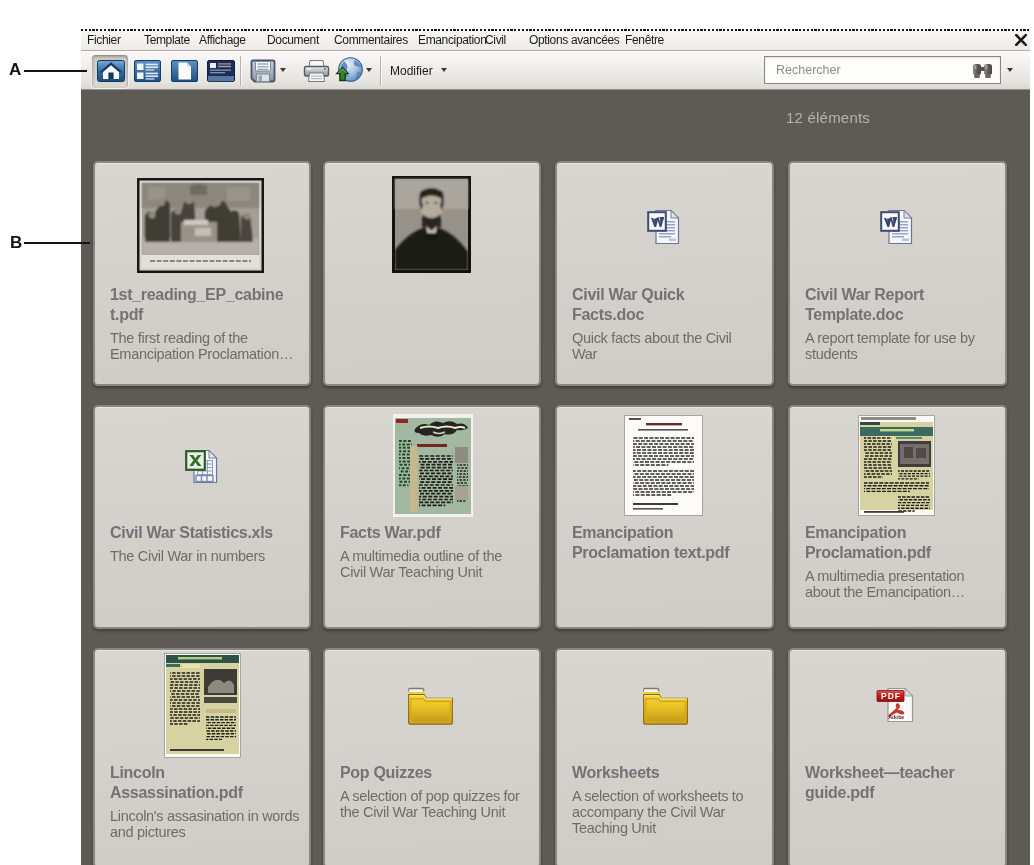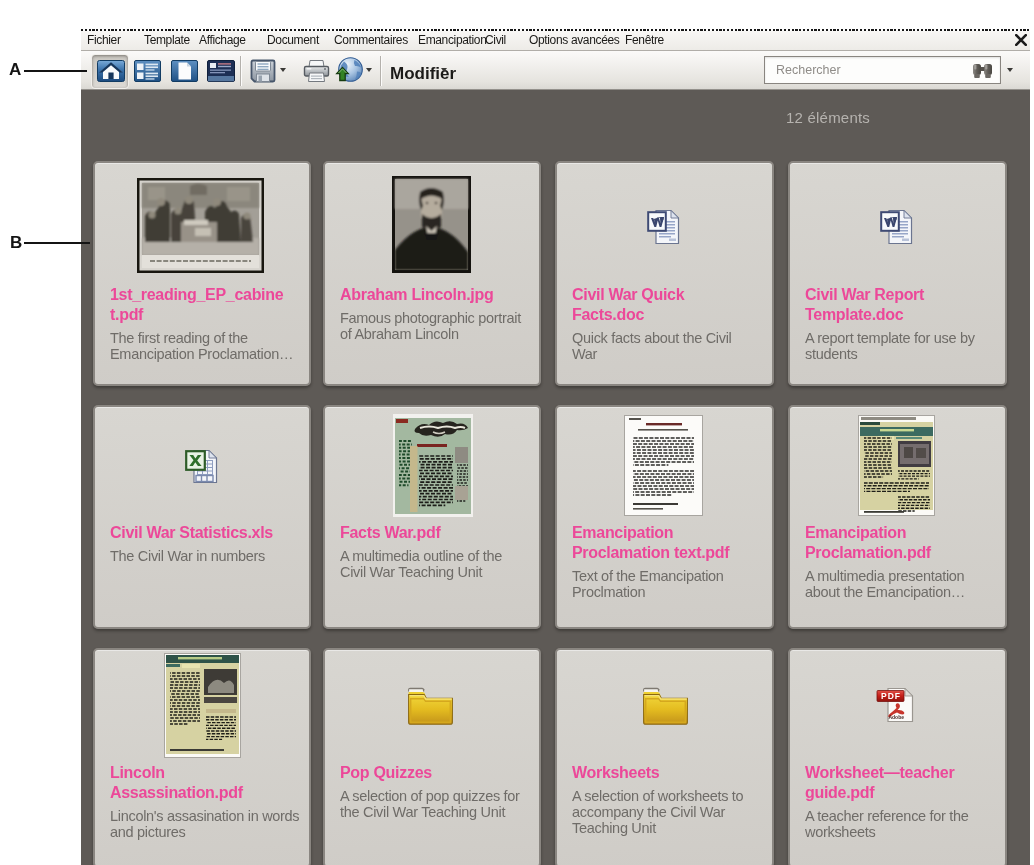--- a/index.html
+++ b/index.html
@@ -14,33 +14,33 @@
 .mi { position:absolute; top:2px; font-size:12px; color:#1b1a18; letter-spacing:-0.35px; }
 #toolbar { position:absolute; left:80px; top:31px; width:949px; height:39px;
   background:linear-gradient(#fbfaf9,#e6e4df 80%,#dbd9d4); border-bottom:1px solid #94918c; }
 #content { position:absolute; left:80px; top:70px; width:949px; height:786px;
   background:#5e5a56; }
 #count { position:absolute; top:89px; right:19px; font-size:15px; color:#b6b3af; letter-spacing:0.2px; }
 .card { position:absolute; background:linear-gradient(178deg,#d8d6d1,#cfccc7);
   border:2px solid #8a8681; border-radius:5px;
   box-shadow:0 2px 3px rgba(20,18,16,0.4), inset 0 1px 0 rgba(255,255,255,0.45); }
 .th { position:absolute; line-height:0; }
-.t { position:absolute; font-size:16px; font-weight:bold; color:#ec4899; line-height:20px; letter-spacing:-0.3px; white-space:nowrap; }
+.t { position:absolute; font-size:16px; font-weight:bold; color:#737373; line-height:20px; letter-spacing:-0.3px; white-space:nowrap; }
 .d { position:absolute; font-size:14.5px; color:#6f6c68; line-height:16px; letter-spacing:-0.3px; white-space:nowrap; }
 .sep { position:absolute; top:5px; width:1px; height:30px; background:#b4b1ac; box-shadow:1px 0 0 #fcfbfa; }
 .tbtn { position:absolute; line-height:0; }
 .tri { position:absolute; width:0; height:0; border-left:3.6px solid transparent;
   border-right:3.6px solid transparent; border-top:4.2px solid #3a3936; }
 #homebg { position:absolute; left:10px; top:3px; width:38px; height:35px; border-radius:4px;
   background:linear-gradient(#cac7c1,#dddad5); border:1px solid #f2f0ec;
   box-shadow:inset 0 1px 3px rgba(60,55,50,0.55); }
 #searchbox { position:absolute; left:683px; top:5px; width:237px; height:28px; background:#fdfdfc;
   border:1px solid #898580; box-shadow:inset 0 1px 2px rgba(0,0,0,0.12); }
 .ph { position:absolute; left:11px; top:6px; font-size:12.5px; color:#8f8c88; }
-#modifier { position:absolute; left:309px; top:13px; font-size:17px; color:#1b1a18;font-weight:bold; }
+#modifier { position:absolute; left:309px; top:13px; font-size:12px; color:#1b1a18; }
 .lblA { position:absolute; font-size:17px; font-weight:bold; color:#141414; }
 .lineA { position:absolute; background:#141414; }
 </style></head>
 <body>
 <div id="root">
   <div id="dotTop"></div>
   <div id="dotBot"></div>
   <div id="menubar">
       <span class="mi" style="left:6px">Fichier</span>
       <span class="mi" style="left:63px">Template</span>
@@ -233,22 +233,20 @@
 <path d="M28 16 Q39 8 51 16 L52 26 Q50 22 46 21 Q39 18 33 21 Q29 22 27 26 Z" fill="#26231f"></path>
 <path d="M28 18 Q26 26 29 34 L31 30 Z" fill="#2c2823"></path>
 <path d="M51 18 Q53 26 50 34 L48 30 Z" fill="#2c2823"></path>
 <path d="M30 38 Q39.5 46 49 38 L49 51 Q39.5 57 30 51 Z" fill="#2c2823"></path>
 <path d="M34 50 L39.5 55 L45 50 L43 60 L36 60 Z" fill="#cac3b6"></path>
 <path d="M32 57 L47 57 L44 64 L35 64 Z" fill="#181613"></path>
 <circle cx="35" cy="27" r="1.3" fill="#46423a"></circle>
 <circle cx="44" cy="27" r="1.3" fill="#46423a"></circle>
 </g>
 </svg></div>
-    <div class="t" style="left:339px;top:264.8px;width:190px">Abraham Lincoln.jpg</div>
-    <div class="d" style="left:339px;top:289.6px;width:192px">Famous photographic portrait<br>of Abraham Lincoln</div>
     <div class="card" style="left:554px;top:141px;width:219px;height:224.5px"></div>
     <div class="th" style="left:646px;top:189px"><svg width="34" height="36" viewBox="0 0 34 36">
 <path d="M9 1.5 L24 1.5 L31.5 9 L31.5 34.5 L9 34.5 Z" fill="#f4f6fa" stroke="#6b7590" stroke-width="1.2"></path>
 <path d="M24 1.5 L24 9 L31.5 9 Z" fill="#dde3ee" stroke="#6b7590" stroke-width="0.9"></path>
 <g fill="#97a6c8">
 <rect x="12" y="12" width="16" height="1.5"></rect>
           <rect x="12" y="15" width="16" height="1.5"></rect>
 <rect x="12" y="18" width="16" height="1.5"></rect>
           <rect x="12" y="21" width="16" height="1.5"></rect>
 <rect x="12" y="24" width="16" height="1.5"></rect>
@@ -385,21 +383,20 @@
         <line x1="9" y1="65.0" x2="70.0" y2="65.0" stroke="#2c2c2a" stroke-width="1.5" stroke-dasharray="4 1.3" stroke-dashoffset="4.4"></line>
         <line x1="9" y1="68.0" x2="70.0" y2="68.0" stroke="#2c2c2a" stroke-width="1.5" stroke-dasharray="4 1.3" stroke-dashoffset="3.5"></line>
         <line x1="9" y1="71.0" x2="70.0" y2="71.0" stroke="#2c2c2a" stroke-width="1.5" stroke-dasharray="4 1.3" stroke-dashoffset="0.8"></line>
         <line x1="9" y1="74.0" x2="70.0" y2="74.0" stroke="#2c2c2a" stroke-width="1.5" stroke-dasharray="4 1.3" stroke-dashoffset="5.1"></line>
         <line x1="9" y1="77.0" x2="70.0" y2="77.0" stroke="#2c2c2a" stroke-width="1.5" stroke-dasharray="4 1.3" stroke-dashoffset="3.1"></line>
         <line x1="9" y1="80.0" x2="47.5" y2="80.0" stroke="#2c2c2a" stroke-width="1.5" stroke-dasharray="4 1.3" stroke-dashoffset="2.9"></line>
 <rect x="9" y="88" width="45" height="2" fill="#3c3a36"></rect>
 <rect x="9" y="93" width="30" height="1.6" fill="#55524c"></rect>
 </svg></div>
     <div class="t" style="left:571px;top:503.3px;width:191px">Emancipation<br>Proclamation text.pdf</div>
-    <div class="d" style="left:571px;top:548.1px;width:193px">Text of the Emancipation<br>Proclmation</div>
     <div class="card" style="left:787px;top:385px;width:219px;height:223.5px"></div>
     <div class="th" style="left:857px;top:395px"><svg width="77" height="101" viewBox="0 0 77 101">
 <rect x="0.5" y="0.5" width="76" height="100" fill="#fbfaf6" stroke="#a8a5a0"></rect>
 <rect x="3" y="2" width="55" height="3" fill="#8e8b82"></rect>
 <rect x="2" y="7" width="73" height="88" fill="#d6d2a2"></rect>
 <rect x="2" y="7" width="20" height="3" fill="#2a4a3c"></rect>
 <rect x="2" y="12" width="73" height="9" fill="#3c6a60"></rect>
 <rect x="22" y="14" width="34" height="2.4" fill="#c8d892"></rect>
 <rect x="20" y="21" width="16" height="4" fill="#e8e4b0"></rect>
 <rect x="38" y="22" width="26" height="2" fill="#5a8a78"></rect>
@@ -532,17 +529,16 @@
             <stop offset="0.5" stop-color="#c41e18"></stop>
             <stop offset="1" stop-color="#8e130e"></stop>
           </linearGradient>
         </defs>
 <rect x="1" y="3.5" width="27" height="11" rx="1" fill="url(#pdfb)" stroke="#7a100c" stroke-width="0.8"></rect>
 <text x="15" y="12.4" font-family="Liberation Sans,sans-serif" font-size="8.5" font-weight="bold" fill="#fff" text-anchor="middle" letter-spacing="1">PDF</text>
 <path d="M20 17 Q22 15.5 23.5 17.5 Q25 20 21.5 23 Q26 22.5 28 25 Q29 27 26.5 27.5 Q24 27.5 21 25.5 Q17 27 14.5 29.5 Q13 31 12.2 29.5 Q11.8 28 16 25 Q18.5 23 20.5 21 Q19 18.5 20 17 Z" fill="#c8352c"></path>
 <text x="28" y="31.5" font-family="Liberation Sans,sans-serif" font-size="5" font-weight="bold" fill="#4a2a28" text-anchor="end">Adobe</text>
 </svg></div>
     <div class="t" style="left:804px;top:743.3px;width:191px">Worksheet—teacher<br>guide.pdf</div>
-    <div class="d" style="left:804px;top:788.1px;width:193px">A teacher reference for the<br>worksheets</div>
   <div class="lblA" style="left:8px;top:40px">A</div>
   <div class="lineA" style="left:23px;top:49.5px;width:63px;height:2px"></div>
   <div class="lblA" style="left:9px;top:213px">B</div>
   <div class="lineA" style="left:23px;top:222px;width:66px;height:1.5px"></div>
 </div>
 </body></html>

